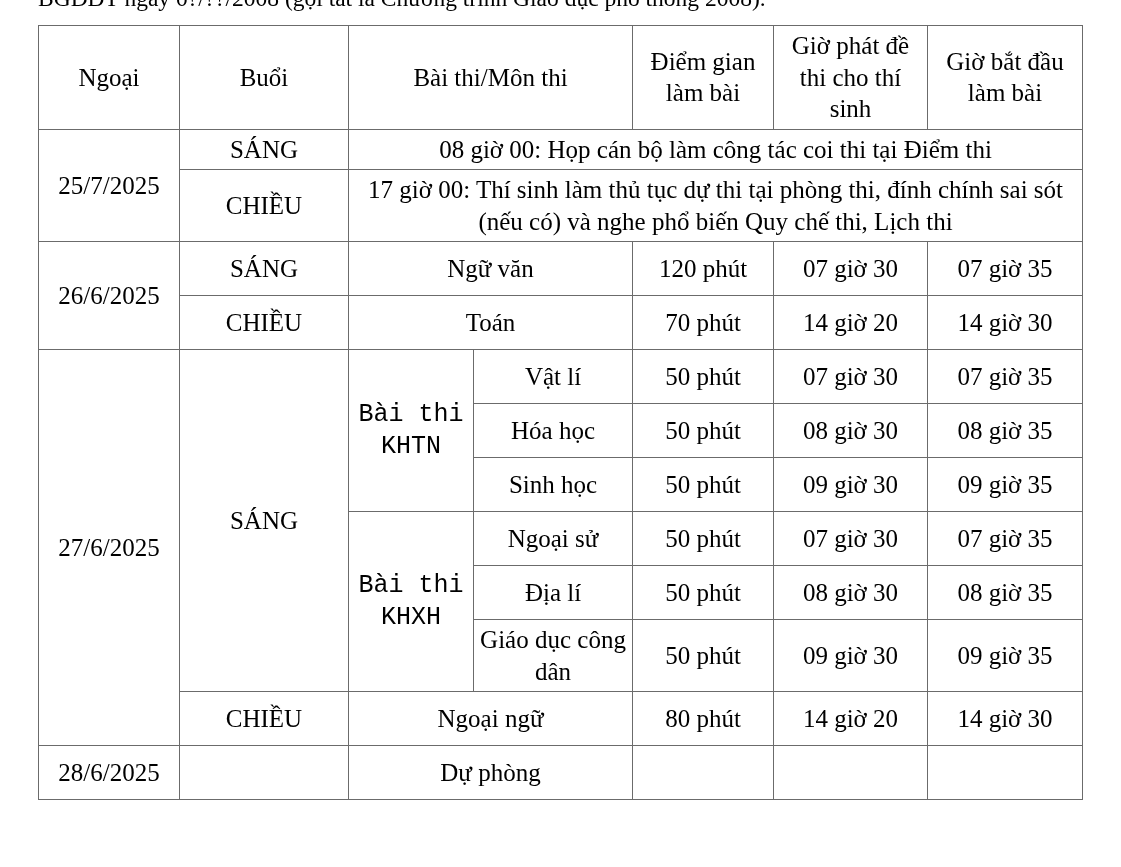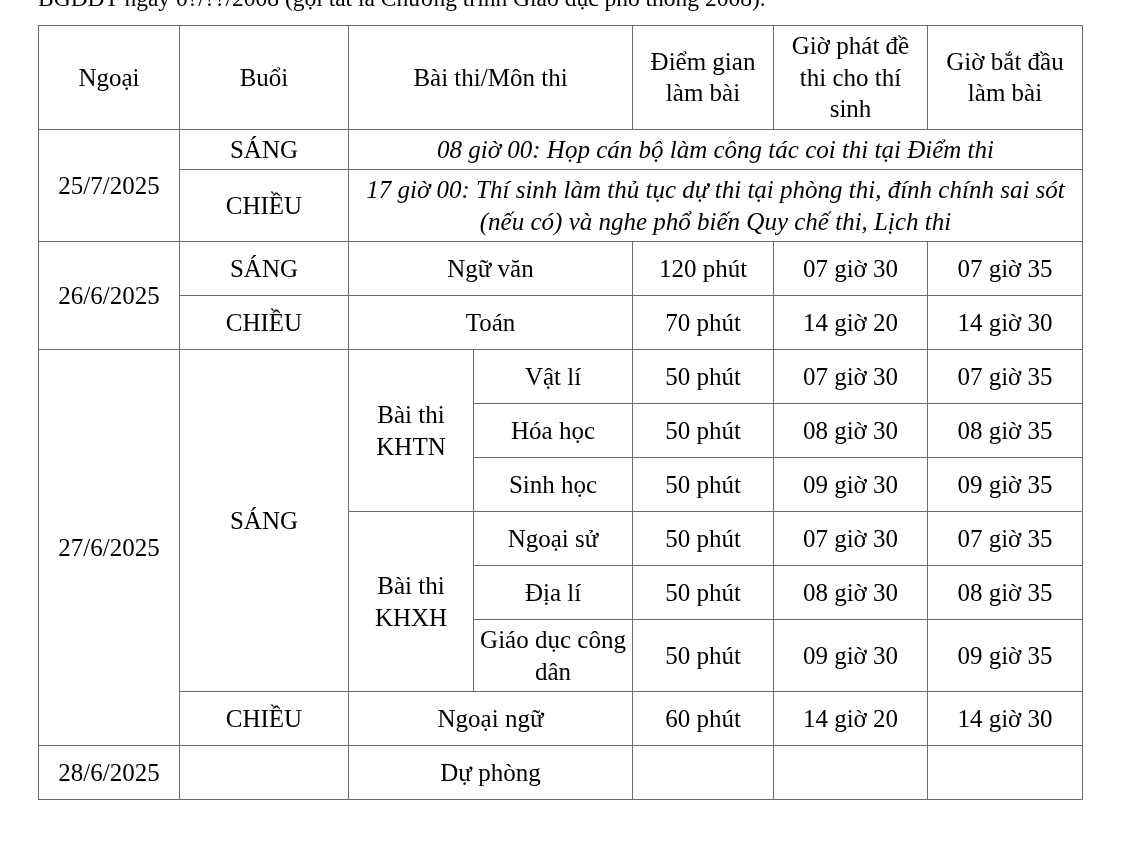--- a/index.html
+++ b/index.html
@@ -74,24 +74,23 @@
   col.c-mon     { width: 159px; }
   col.c-thoi    { width: 141px; }
   col.c-phat    { width: 154px; }
   col.c-batdau  { width: 155px; }
 
   td.notice {
     text-align: left;
     padding-left: 12px;
     padding-right: 10px;
     line-height: 1.3;
-    font-style: italic;
   }
   td.time-bold { font-weight: bold; }
-  td.blockname { line-height: 1.24; }
+  td.blockname { line-height: 1.24; font-family: Liberation Mono, monospace; }
   .r-tall { height: 54px; }
 </style>
 </head>
 <body>
 
 <div id="page">
 
   <div class="intro-clip">
     <span class="intro-text">BGDĐT ngày 0?/??/2008 (gọi tắt là Chương trình Giáo dục phổ thông 2008).</span>
   </div>
@@ -185,21 +184,21 @@
         <tr>
           <td>Giáo dục công dân</td>
           <td>50 phút</td>
           <td class="time-bold">09 giờ 30</td>
           <td class="time-bold">09 giờ 35</td>
         </tr>
 
         <tr class="r-tall">
           <td>CHIỀU</td>
           <td colspan="2">Ngoại ngữ</td>
-          <td>60 phút</td>
+          <td>80 phút</td>
           <td class="time-bold">14 giờ 20</td>
           <td class="time-bold">14 giờ 30</td>
         </tr>
 
         <tr class="r-tall">
           <td>28/6/2025</td>
           <td></td>
           <td colspan="2">Dự phòng</td>
           <td></td>
           <td></td>

